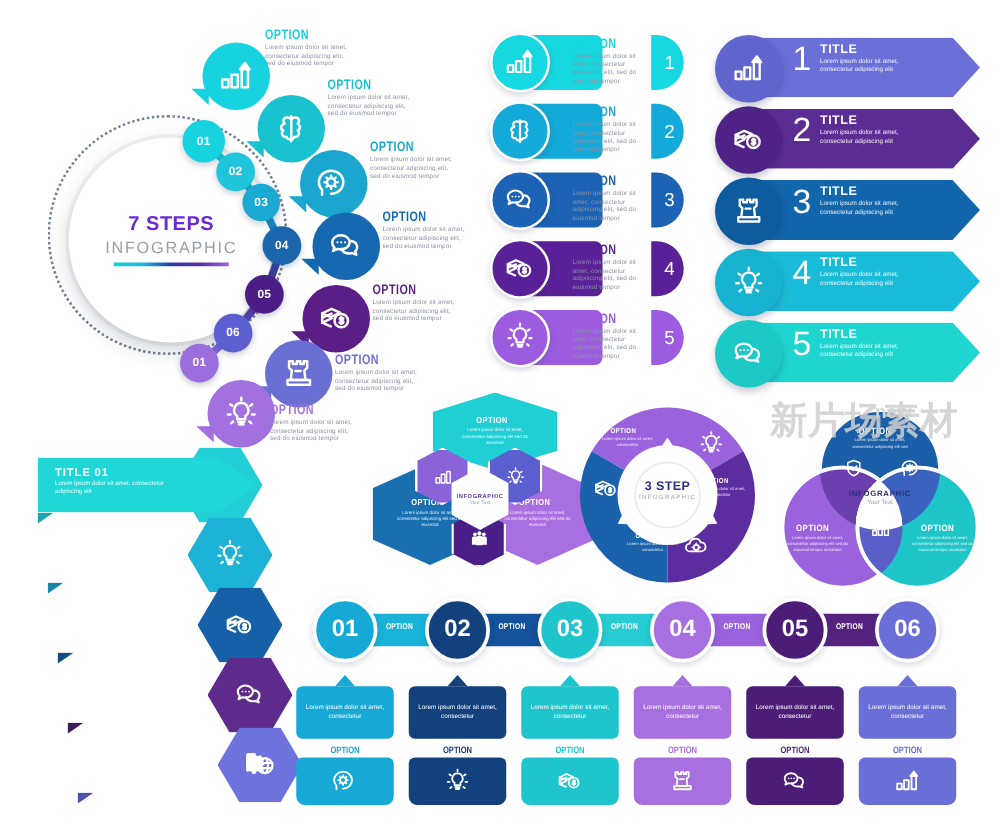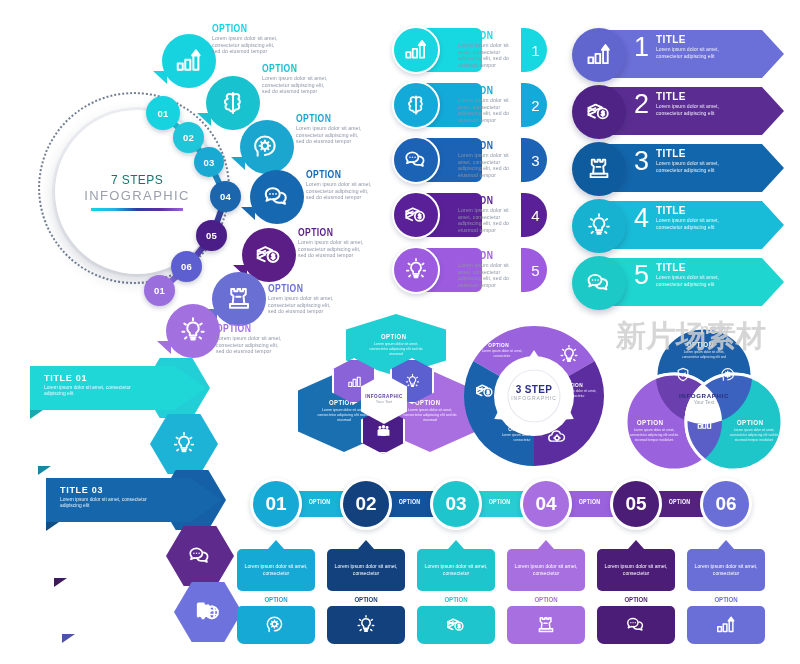--- a/index.html
+++ b/index.html
@@ -40,21 +40,21 @@
     border: 2px dotted #5b6b82;
     opacity:.85;
   }
   .big-circle {
     left: 55px; top: 110px; width: 164px; height: 164px;
     border-radius: 50%;
     background: #fff;
     box-shadow: 0 6px 16px rgba(40,50,80,.22), 0 0 0 3px #f3f4f7;
     display:flex; flex-direction:column; align-items:center; justify-content:center;
   }
-  .bc-title { color:#0f766e; font-size:12px; font-weight:normal; letter-spacing:.4px;}
+  .bc-title { color:#6d28d9; font-size:16px; font-weight:bold; letter-spacing:.4px;}
   .bc-sub { color:#9aa0ab; font-size:13px; letter-spacing:1.4px; margin-top:1px;}
   .bc-bar {
     margin-top:5px; width:92px; height:3px;
     background: linear-gradient(to right,#12d6df 0%,#1fb6e0 25%,#2b3f9e 50%,#5b2f9e 75%,#9b63d6 100%);
   }
   .step-node {
     border-radius:50%; color:#fff; display:flex; align-items:center; justify-content:center;
     font-weight:bold; font-size:9.5px; letter-spacing:.3px;
     box-shadow:0 2px 5px rgba(30,40,80,.25);
   }
@@ -561,26 +561,20 @@
           <svg width="26" height="26" viewBox="0 0 24 24">
             <g stroke="#fff" fill="none" stroke-width="1.6" stroke-linecap="round" stroke-linejoin="round">
               <path d="M3 8.5l6-2.8 5.5 2.4-6 2.8z"></path>
               <path d="M3 11.5l6-2.8"></path>
               <path d="M3 14.5l6-2.8"></path>
               <path d="M3 8.5v6l5.5 2.4"></path>
               <circle cx="15.2" cy="13.2" r="4.3"></circle>
               <path d="M15.2 11v4.4M16.5 11.9c-.4-.4-1-.6-1.5-.5-.7.1-1 .9-.4 1.3.5.4 1.6.3 1.9 1 .3.7-.4 1.3-1.1 1.3-.6 0-1.1-.2-1.4-.6"></path>
             </g>
           </svg>
-        </div>
-        <div class="m4body" style="left:32px;background:#1566ab;">
-          <div style="padding:7px 0 0 14px;width:120px;">
-            <div class="m4title">TITLE 03</div>
-            <div class="white-lorem" style="font-size:4.9px;margin-top:2px;">Lorem ipsum dolor sit amet, consectetur adipiscing elit</div>
-          </div>
         </div>
         <div class="m4fold" style="left:32px;background:#104d82;"></div>
       </div>
       <div class="m4row">
         <div class="m4hex" style="left:152px;background:#5e2b8c;">
           <svg width="26" height="26" viewBox="0 0 24 24">
             <g stroke="#fff" fill="none" stroke-width="1.6" stroke-linecap="round" stroke-linejoin="round">
               <path d="M3 9.5c0-2.5 2.5-4.5 5.6-4.5s5.6 2 5.6 4.5-2.5 4.5-5.6 4.5c-.7 0-1.3-.1-1.9-.3L3.6 15l.8-2.2C3.5 12 3 10.8 3 9.5z"></path>
               <path d="M15.2 8.6c2.2.4 3.8 2 3.8 4 0 1.1-.5 2.1-1.3 2.8l.7 2-2.7-1c-.5.2-1.1.2-1.7.2-2.3 0-4.3-1.2-4.9-3"></path>
               <circle cx="6.4" cy="9.5" r=".7" fill="#fff" stroke="none"></circle>

